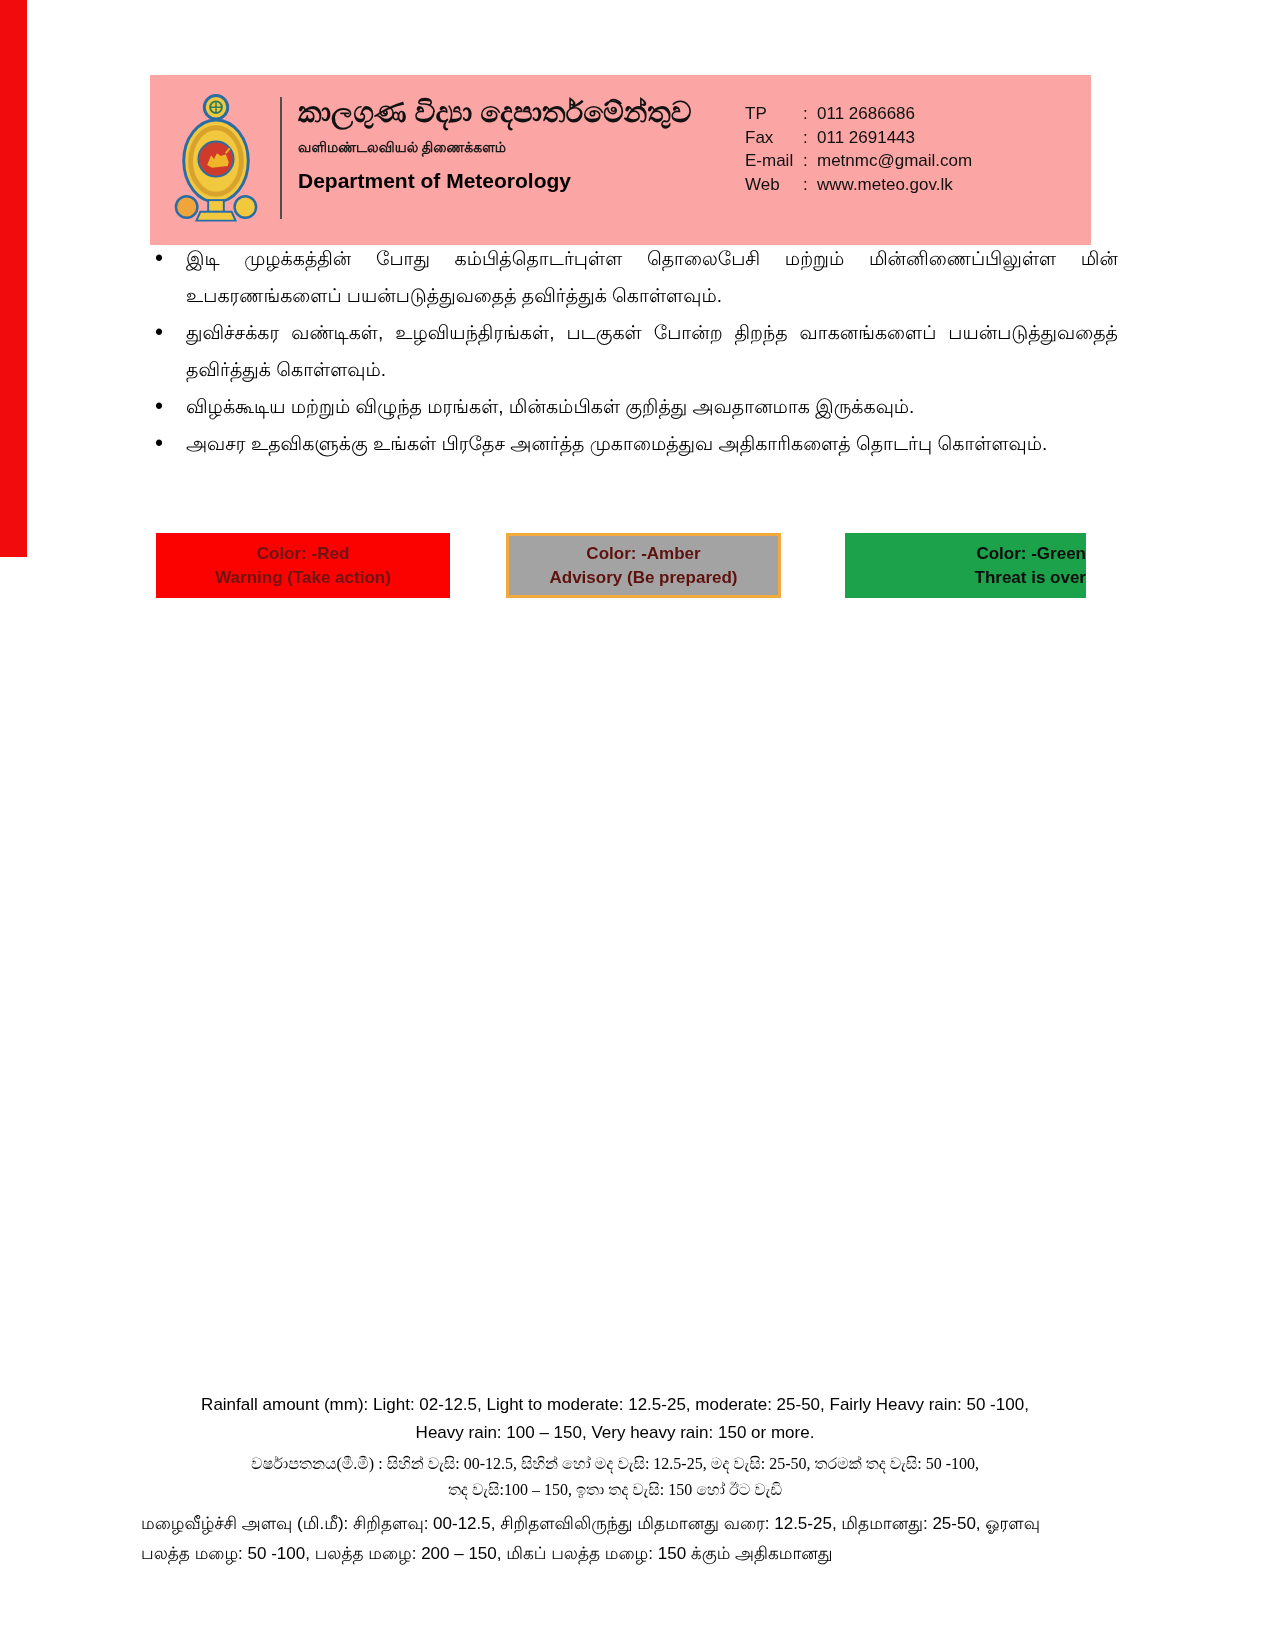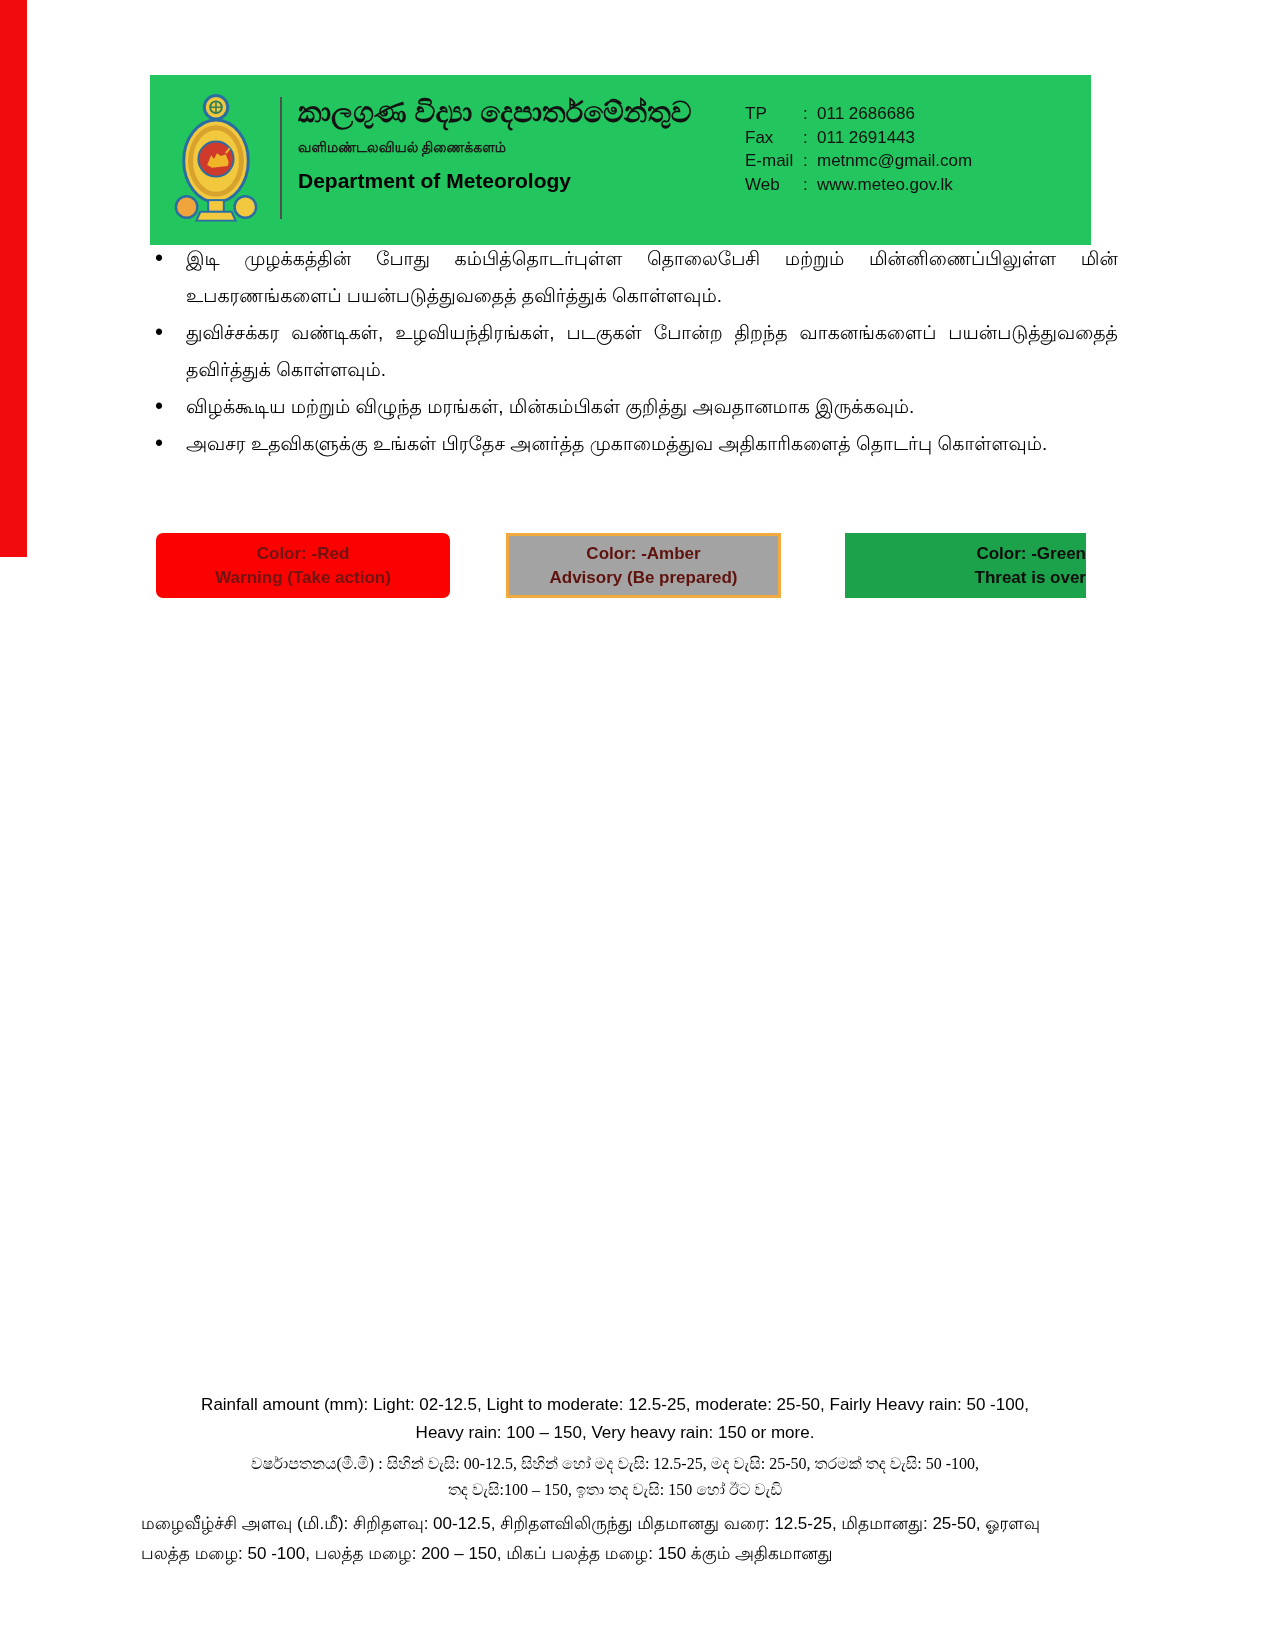--- a/index.html
+++ b/index.html
@@ -62,21 +62,21 @@
   .f-ta{font-size:17px;line-height:30px;text-align:left;}
   .f-ta-block{margin-top:6px;margin-left:1px;}
 </style>
 </head>
 <body>
 
 <div class="page">
 
   <div class="warning-bar" style="background-color: rgb(241, 11, 12);"></div>
 
-  <div class="header" style="background-color: #22c55e;">
+  <div class="header" style="background-color: #fca5a5;">
 
     <div class="logo-wrap">
       <svg viewBox="0 0 90 140" width="88" height="138" aria-hidden="true">
         <circle cx="45" cy="15" r="12" fill="#f2c83f" stroke="#2a6da5" stroke-width="3"></circle>
         <circle cx="45" cy="15" r="6" fill="none" stroke="#2f7d5a" stroke-width="2"></circle>
         <line x1="45" y1="9" x2="45" y2="21" stroke="#2f7d5a" stroke-width="1.5"></line>
         <line x1="39" y1="15" x2="51" y2="15" stroke="#2f7d5a" stroke-width="1.5"></line>
         <ellipse cx="45" cy="70" rx="33" ry="42" fill="#f2c83f" stroke="#2a6da5" stroke-width="3"></ellipse>
         <ellipse cx="45" cy="70" rx="26" ry="34" fill="none" stroke="#d8a32c" stroke-width="5"></ellipse>
         <circle cx="45" cy="68" r="18" fill="#d03a2a" stroke="#2a6da5" stroke-width="2"></circle>
@@ -121,21 +121,21 @@
     </div>
   </div>
 
   <ul class="bullets">
     <li>இடி முழக்கத்தின் போது கம்பித்தொடர்புள்ள தொலைபேசி மற்றும் மின்னிணைப்பிலுள்ள மின் உபகரணங்களைப் பயன்படுத்துவதைத் தவிர்த்துக் கொள்ளவும்.</li>
     <li>துவிச்சக்கர வண்டிகள், உழவியந்திரங்கள், படகுகள் போன்ற திறந்த வாகனங்களைப் பயன்படுத்துவதைத் தவிர்த்துக் கொள்ளவும்.</li>
     <li>விழக்கூடிய மற்றும் விழுந்த மரங்கள், மின்கம்பிகள் குறித்து அவதானமாக இருக்கவும்.</li>
     <li>அவசர உதவிகளுக்கு உங்கள் பிரதேச அனர்த்த முகாமைத்துவ அதிகாரிகளைத் தொடர்பு கொள்ளவும்.</li>
   </ul>
 
-  <div class="legend-box legend-red" style="background-color: rgb(251, 2, 0); color: rgb(112, 19, 19); border-radius: 7px;">
+  <div class="legend-box legend-red" style="background-color: rgb(251, 2, 0); color: rgb(112, 19, 19);">
     <div>Color: -Red</div>
     <div>Warning (Take action)</div>
   </div>
 
   <div class="legend-box legend-amber" style="background-color: #a3a3a3; color: rgb(94, 18, 13); border-color: rgb(242, 169, 62);">
     <div>Color: -Amber</div>
     <div>Advisory (Be prepared)</div>
   </div>
 
   <div class="legend-box legend-green" style="background-color: rgb(28, 162, 74); color: rgb(13, 13, 13);">

